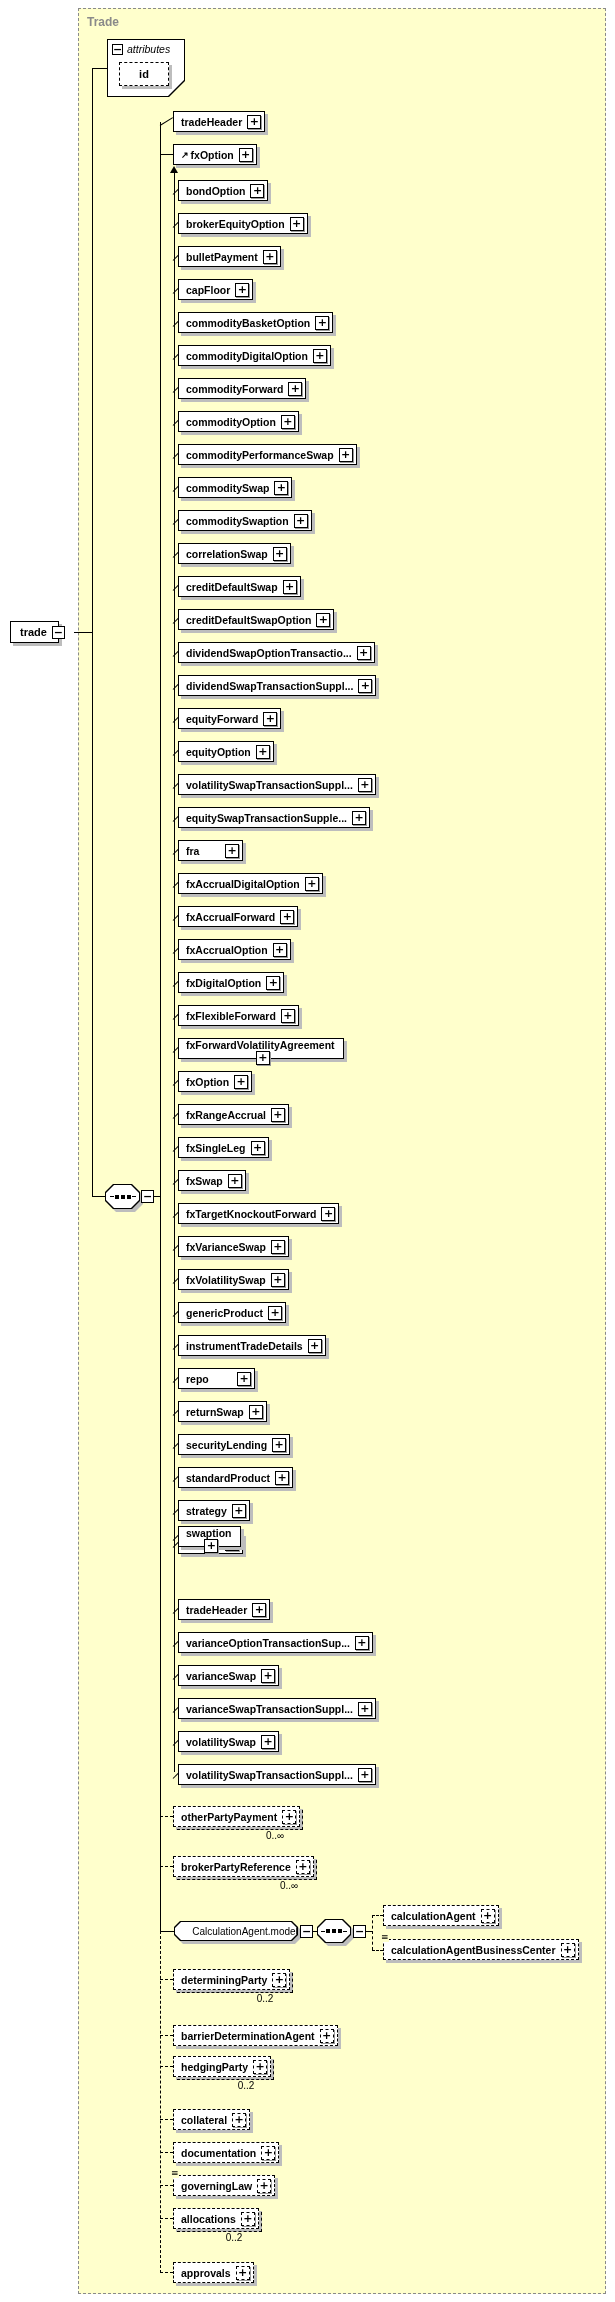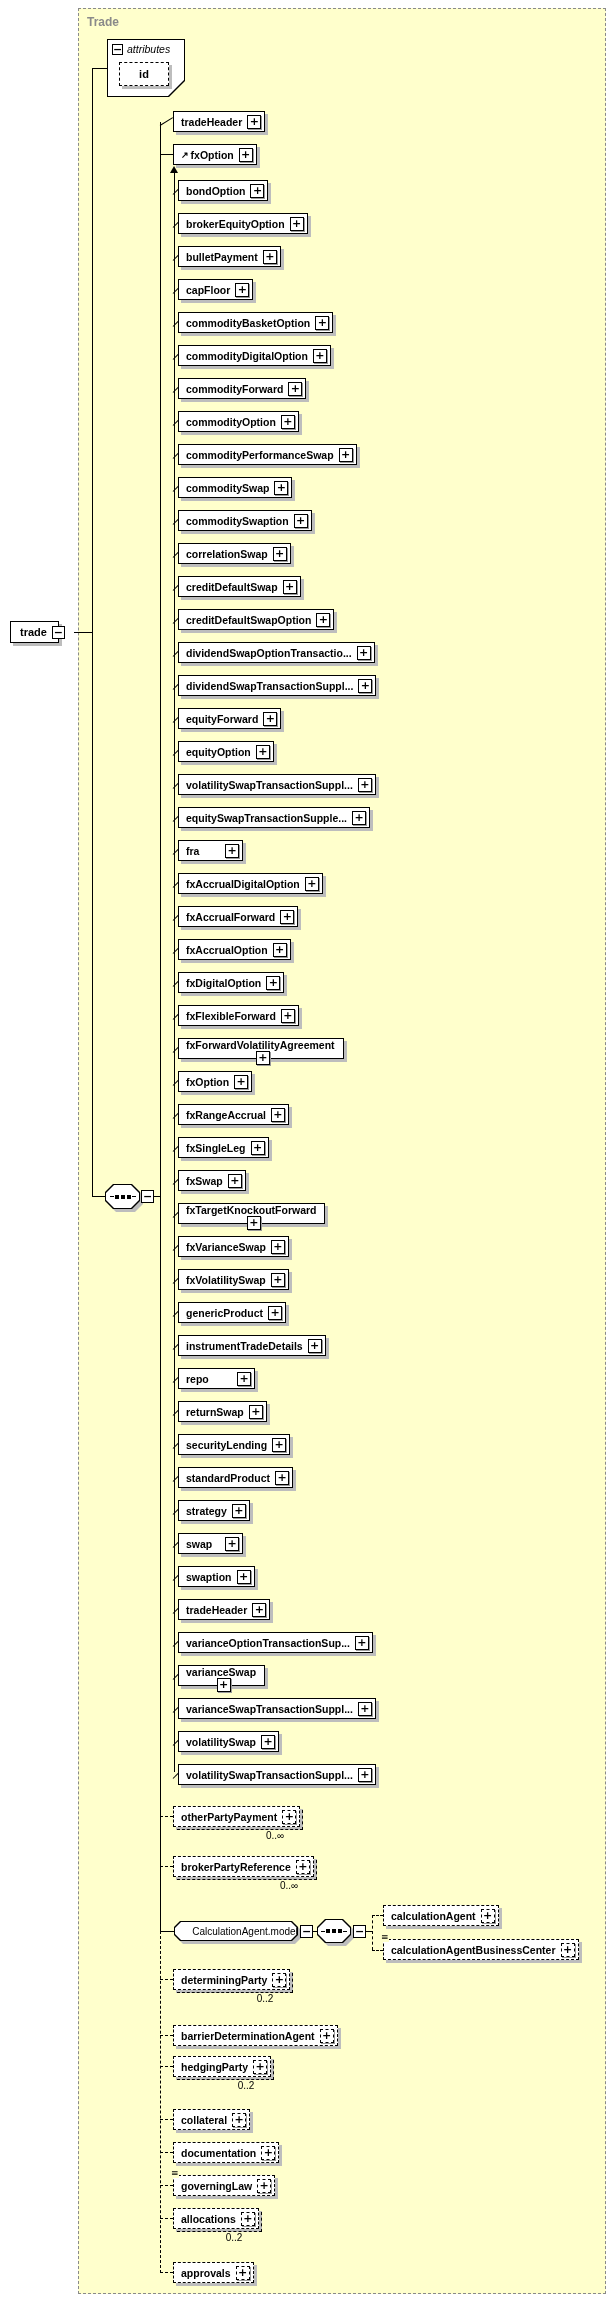--- a/index.html
+++ b/index.html
@@ -257,21 +257,21 @@
         <span class="plus">+</span>
       </div>
       <div class="el stub-sub" style="left: 178px; top: 1137px;">
         <span class="lbl">fxSingleLeg</span>
         <span class="plus">+</span>
       </div>
       <div class="el stub-sub" style="left: 178px; top: 1170px;">
         <span class="lbl">fxSwap</span>
         <span class="plus">+</span>
       </div>
-      <div class="el stub-sub" style="left: 178px; top: 1203px; flex-direction: column;">
+      <div class="el stub-sub" style="left: 178px; top: 1203px;">
         <span class="lbl">fxTargetKnockoutForward</span>
         <span class="plus">+</span>
       </div>
       <div class="el stub-sub" style="left: 178px; top: 1236px;">
         <span class="lbl">fxVarianceSwap</span>
         <span class="plus">+</span>
       </div>
       <div class="el stub-sub" style="left: 178px; top: 1269px;">
         <span class="lbl">fxVolatilitySwap</span>
         <span class="plus">+</span>
@@ -301,33 +301,33 @@
         <span class="plus">+</span>
       </div>
       <div class="el stub-sub" style="left: 178px; top: 1500px;">
         <span class="lbl">strategy</span>
         <span class="plus">+</span>
       </div>
       <div class="el stub-sub" style="left: 178px; top: 1533px;">
         <span class="lbl">swap</span>
         <span class="plus">+</span>
       </div>
-      <div class="el stub-sub" style="left: 178px; top: 1566px;">
+      <div class="el stub-sub" style="left: 178px; top: 1526px; flex-direction: column;">
         <span class="lbl">swaption</span>
         <span class="plus">+</span>
       </div>
       <div class="el stub-sub" style="left: 178px; top: 1599px;">
         <span class="lbl">tradeHeader</span>
         <span class="plus">+</span>
       </div>
       <div class="el stub-sub" style="left: 178px; top: 1632px;">
         <span class="lbl">varianceOptionTransactionSup...</span>
         <span class="plus">+</span>
       </div>
-      <div class="el stub-sub" style="left: 178px; top: 1665px; flex-direction: column;">
+      <div class="el stub-sub" style="left: 178px; top: 1665px;">
         <span class="lbl">varianceSwap</span>
         <span class="plus">+</span>
       </div>
       <div class="el stub-sub" style="left: 178px; top: 1698px;">
         <span class="lbl">varianceSwapTransactionSuppl...</span>
         <span class="plus">+</span>
       </div>
       <div class="el stub-sub" style="left: 178px; top: 1731px;">
         <span class="lbl">volatilitySwap</span>
         <span class="plus">+</span>

